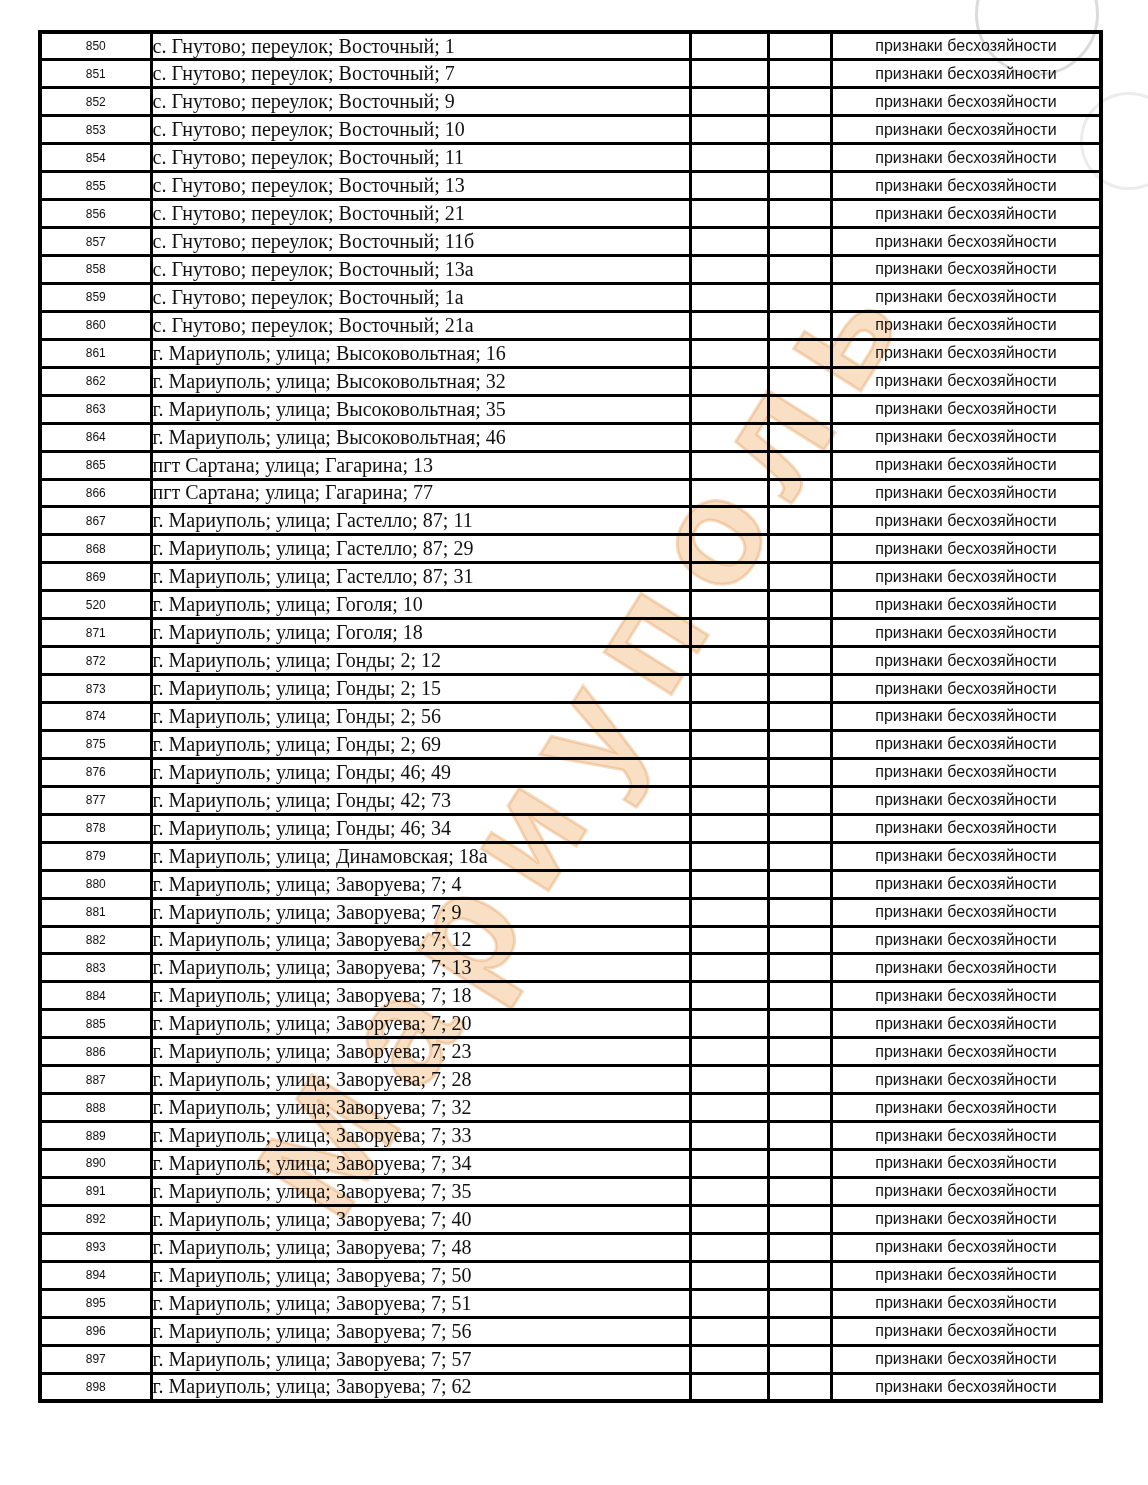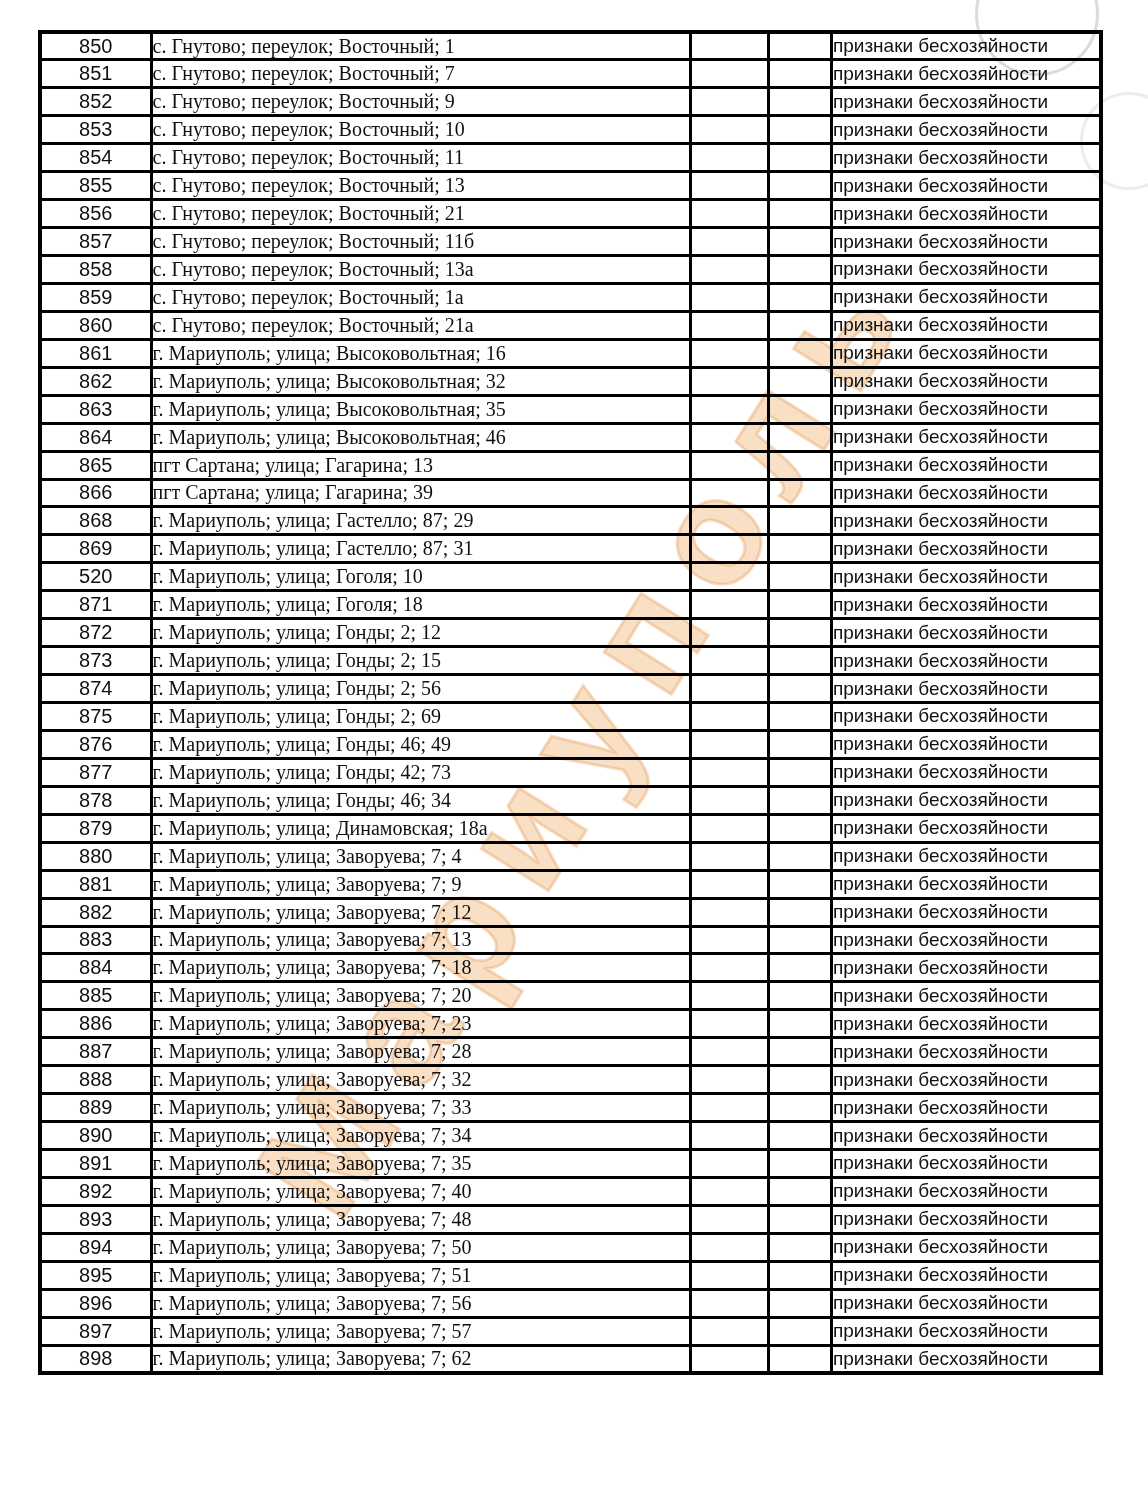--- a/index.html
+++ b/index.html
@@ -59,32 +59,32 @@
     padding: 0;
     overflow: hidden;
     white-space: nowrap;
     background: transparent;
     vertical-align: middle;
     color: #101010;
   }
   td.c-num {
     text-align: center;
     font-family: "Liberation Sans", sans-serif;
-    font-size: 20px;
+    font-size: 12px;
   }
   td.c-addr {
     font-family: "Liberation Serif", serif;
     font-size: 20px;
     padding-left: 5px;
     text-align: left;
   }
   td.c-status {
-    text-align: left;
+    text-align: center;
     font-family: "Liberation Sans", sans-serif;
-    font-size: 19px;
+    font-size: 16px;
   }
 </style>
 </head>
 <body>
 
 <div class="page">
 
   <div class="watermark">Мариуполь</div>
 
   <div class="stamp-circle c1"></div>
@@ -222,26 +222,33 @@
     <tr>
       <td class="c-num">865</td>
       <td class="c-addr">пгт Сартана; улица; Гагарина; 13</td>
       <td class="c-empty1"></td>
       <td class="c-empty2"></td>
       <td class="c-status">признаки бесхозяйности</td>
     </tr>
 
     <tr>
       <td class="c-num">866</td>
-      <td class="c-addr">пгт Сартана; улица; Гагарина; 39</td>
-      <td class="c-empty1"></td>
-      <td class="c-empty2"></td>
-      <td class="c-status">признаки бесхозяйности</td>
-    </tr>
-
+      <td class="c-addr">пгт Сартана; улица; Гагарина; 77</td>
+      <td class="c-empty1"></td>
+      <td class="c-empty2"></td>
+      <td class="c-status">признаки бесхозяйности</td>
+    </tr>
+
+    <tr>
+      <td class="c-num">867</td>
+      <td class="c-addr">г. Мариуполь; улица; Гастелло; 87; 11</td>
+      <td class="c-empty1"></td>
+      <td class="c-empty2"></td>
+      <td class="c-status">признаки бесхозяйности</td>
+    </tr>
 
     <tr>
       <td class="c-num">868</td>
       <td class="c-addr">г. Мариуполь; улица; Гастелло; 87; 29</td>
       <td class="c-empty1"></td>
       <td class="c-empty2"></td>
       <td class="c-status">признаки бесхозяйности</td>
     </tr>
 
     <tr>

